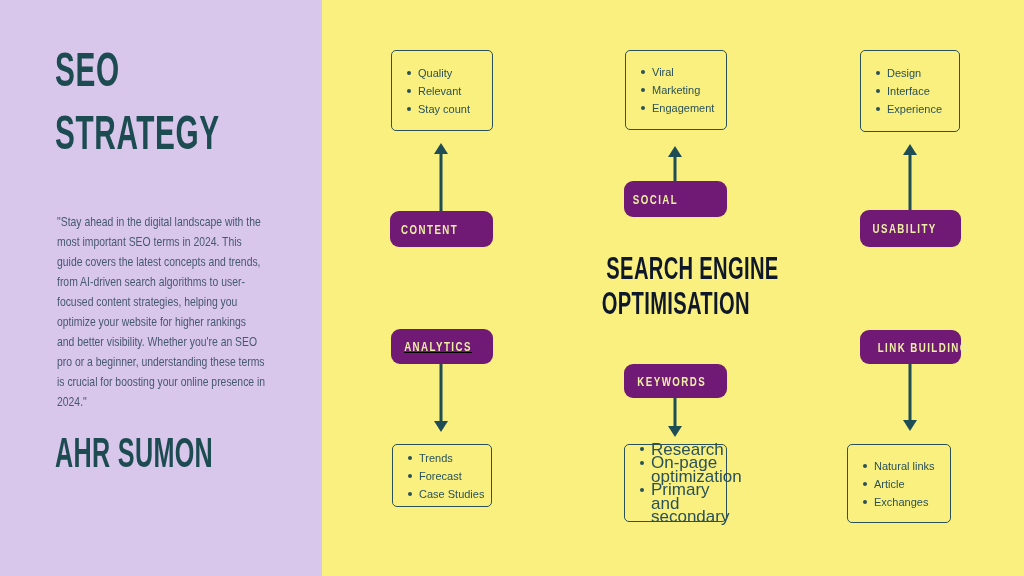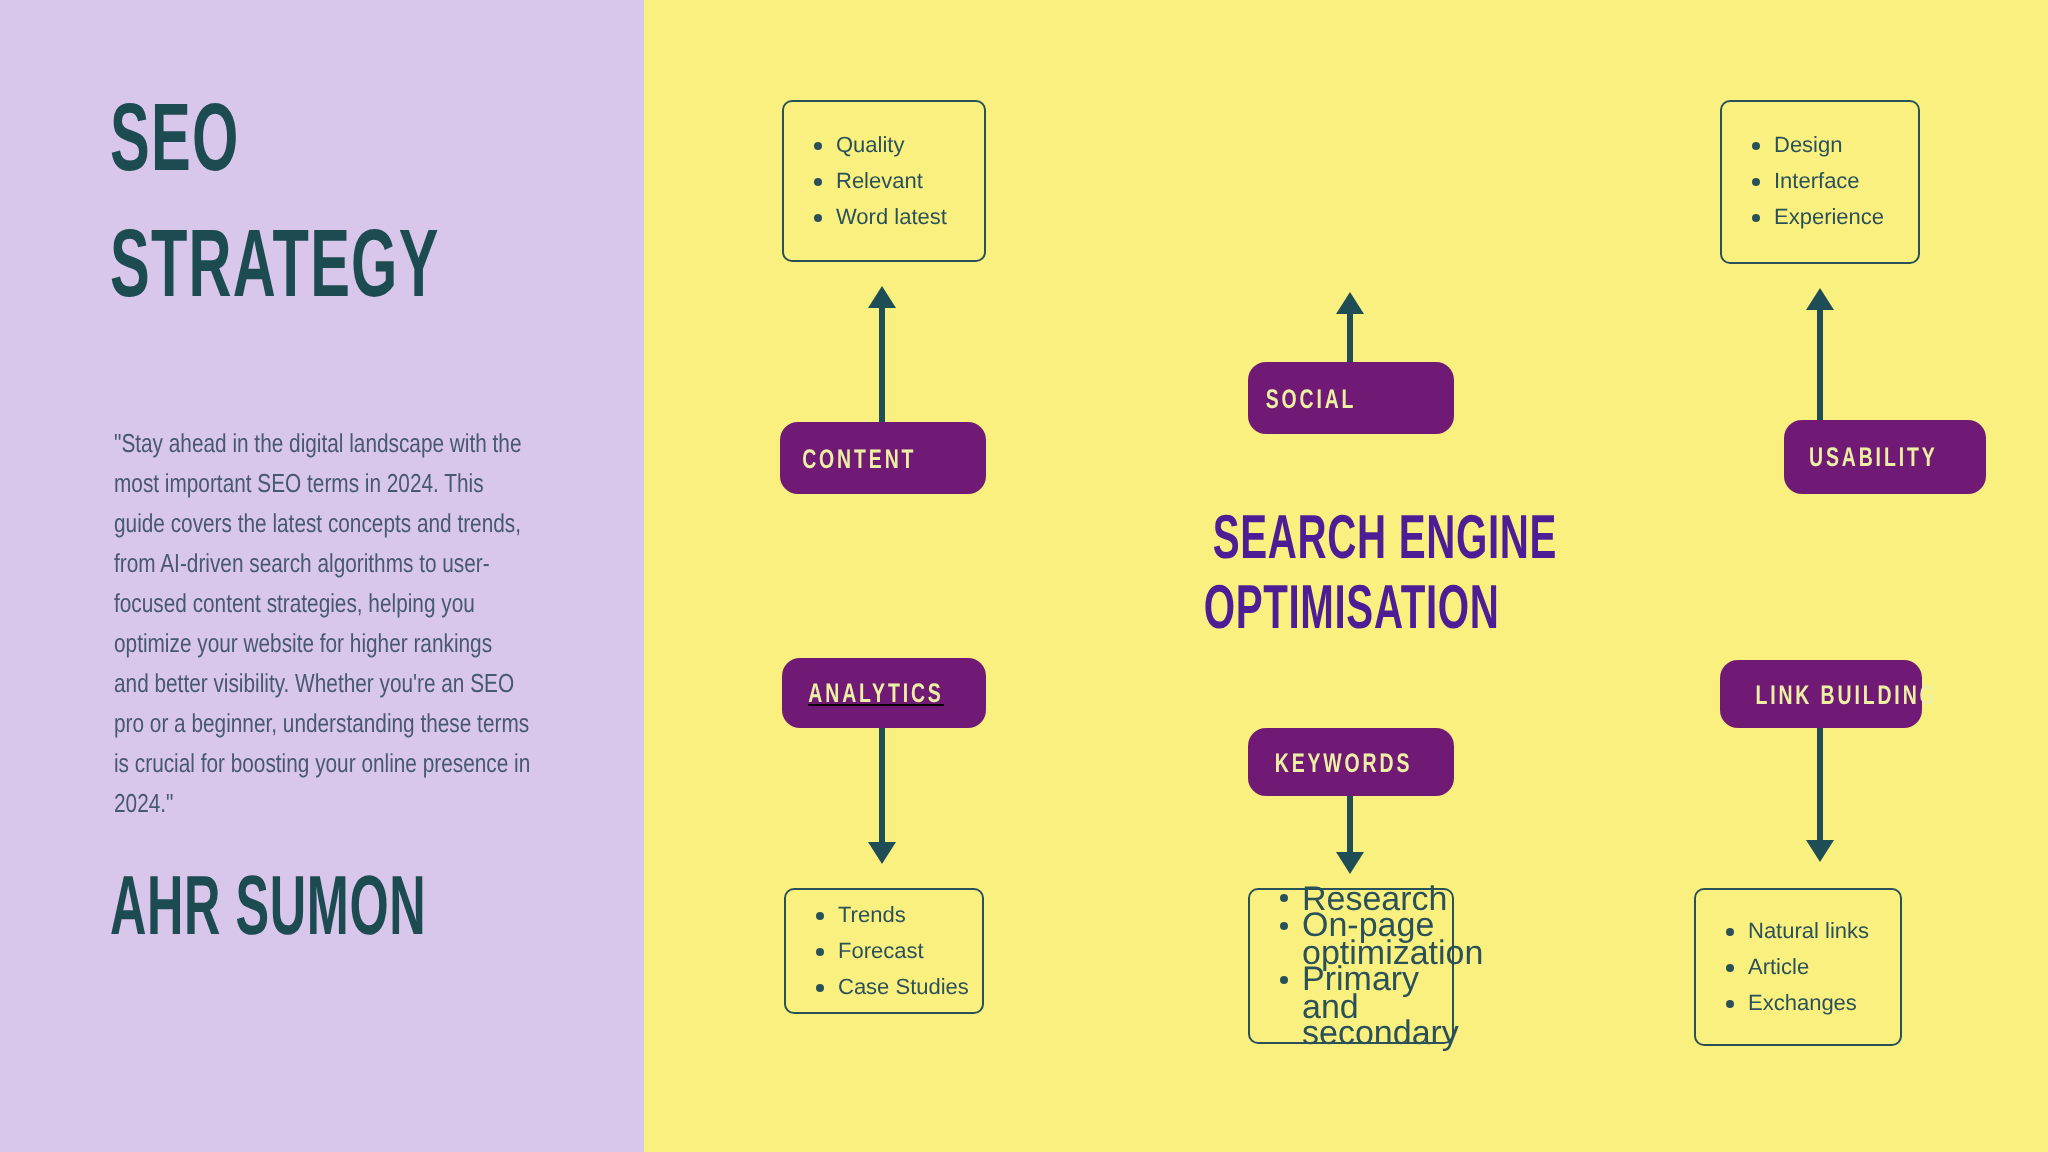--- a/index.html
+++ b/index.html
@@ -13,21 +13,21 @@
   .main-title div{transform:scaleX(0.62);transform-origin:left center;white-space:nowrap;}
   .quote{position:absolute;left:57px;top:212px;color:#475871;font-size:13px;line-height:20px;
          transform:scaleX(0.8);transform-origin:left top;}
   .quote div{white-space:nowrap;}
   .author{position:absolute;left:55px;top:431px;color:#1d4b52;font-weight:bold;font-size:42px;
           line-height:44px;letter-spacing:0.5px;transform:scaleX(0.6);transform-origin:left center;
           white-space:nowrap;}
 
   
   .center-title{position:absolute;left:560px;top:251px;width:232px;text-align:center;
-                color:#4c1d95;font-weight:bold;font-size:31px;line-height:35px;}
+                color:#0f172a;font-weight:bold;font-size:31px;line-height:35px;}
   .center-title div span{display:inline-block;transform:scaleX(0.65);white-space:nowrap;
                 letter-spacing:0.5px;}
 
   
   .bullets-box{position:absolute;border:1.5px solid #2b5158;border-radius:5px;box-sizing:border-box;
                display:flex;flex-direction:column;justify-content:center;padding-left:14px;}
   .bullets-box ul{list-style:none;margin:0;padding:0;}
   .bullets-box li{position:relative;padding-left:12px;font-size:11px;line-height:18px;color:#2b5158;}
   .bullets-box li::before{content:"";position:absolute;left:1px;top:7px;width:4px;height:4px;
                border-radius:50%;background:#2b5158;}
@@ -77,21 +77,28 @@
 
   <div class="center-title">
     <div><span>SEARCH ENGINE</span></div>
     <div><span>OPTIMISATION</span></div>
   </div>
 
   <div class="bullets-box" style="left:391px;top:50px;width:102px;height:81px;">
     <ul>
       <li>Quality</li>
       <li>Relevant</li>
-      <li>Word latest</li>
+      <li>Stay count</li>
+    </ul>
+  </div>
+  <div class="bullets-box" style="left:625px;top:50px;width:102px;height:80px;">
+    <ul>
+      <li>Viral</li>
+      <li>Marketing</li>
+      <li>Engagement</li>
     </ul>
   </div>
   <div class="bullets-box" style="left:860px;top:50px;width:100px;height:82px;">
     <ul>
       <li>Design</li>
       <li>Interface</li>
       <li>Experience</li>
     </ul>
   </div>
 
@@ -107,21 +114,21 @@
     <div class="shaft"></div>
       <div class="head"></div>
   </div>
 
   <div class="label-box" style="left:390px;top:211px;width:103px;height:36px;">
     <span>CONTENT</span>
   </div>
   <div class="label-box" style="left:624px;top:181px;width:103px;height:36px;">
     <span>SOCIAL</span>
   </div>
-  <div class="label-box" style="left:860px;top:210px;width:101px;height:37px;margin-left:32px;">
+  <div class="label-box" style="left:860px;top:210px;width:101px;height:37px;">
     <span>USABILITY</span>
   </div>
 
   <div class="label-box" style="left:391px;top:329px;width:102px;height:35px;text-decoration:underline;">
     <span>ANALYTICS</span>
   </div>
   <div class="label-box" style="left:624px;top:364px;width:103px;height:34px;">
     <span>KEYWORDS</span>
   </div>
   <div class="label-box" style="left:860px;top:330px;width:101px;height:34px;">

